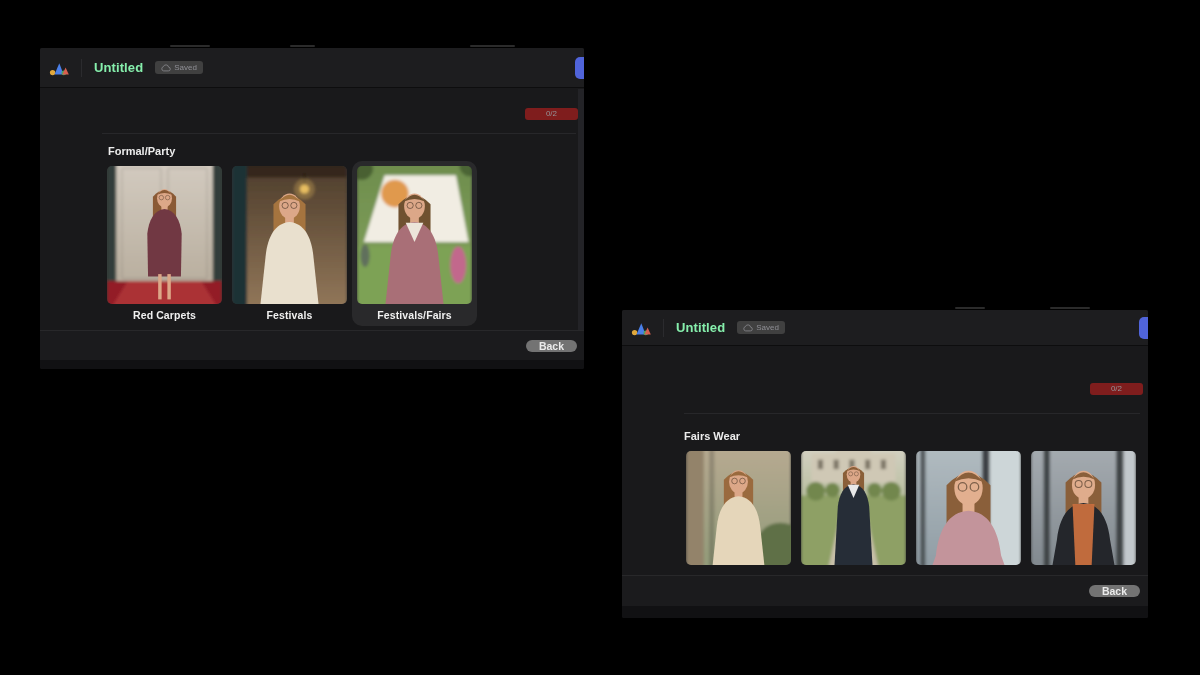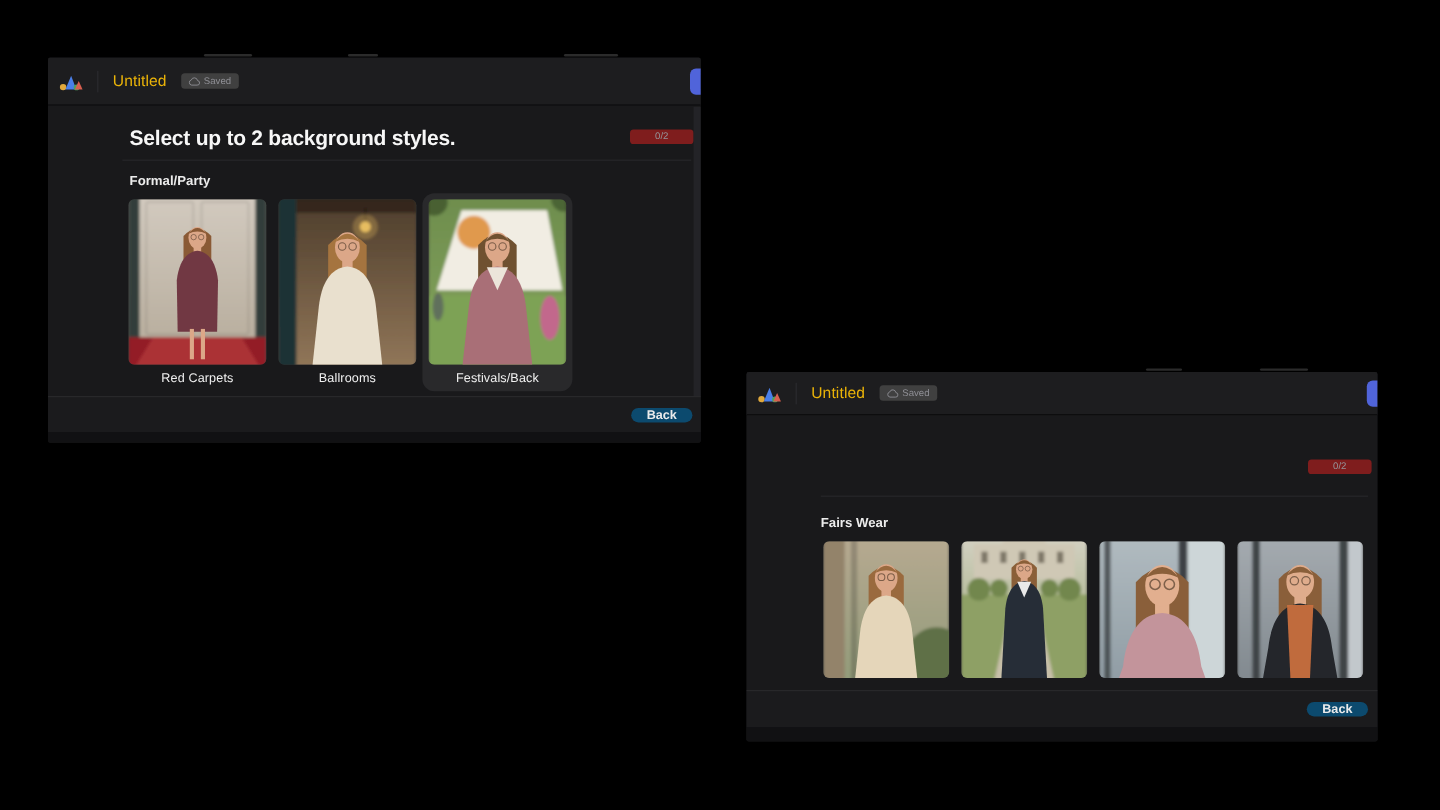--- a/index.html
+++ b/index.html
@@ -11,21 +11,21 @@
 
   .win { position:absolute; background:#19191b; border-radius:2px; overflow:hidden; }
   .win1 { left:40px; top:48px; width:544px; height:321px; }
   .win2 { left:622px; top:310px; width:526px; height:308px; }
 
   .hdr { position:absolute; left:0; top:0; right:0; height:40px; background:#1d1d1f;
     border-bottom:1px solid #0d0d0e; display:flex; align-items:center; padding-left:9px; }
   .win2 .hdr { height:36px; }
   .logo { width:22px; height:18px; display:flex; align-items:center; justify-content:center; }
   .hdr-sep { width:1px; height:18px; background:#2b2b2e; margin:0 12px 0 10px; }
-  .title { font-size:13px; font-weight:400; color:#eab308; letter-spacing:.1px; }
+  .title { font-size:13px; font-weight:700; color:#86efac; letter-spacing:.1px; }
   .saved { margin-left:12px; display:flex; align-items:center; gap:3px; background:#404040;
     border-radius:3px; padding:2px 6px; }
   .saved span { font-size:8px; font-weight:400; color:#8f8f95; }
   .accent-sliver { position:absolute; right:0; top:50%; transform:translateY(-50%);
     width:9px; height:22px; border-radius:5px 0 0 5px; background:#5064da; }
 
   .h1 { position:absolute; font-weight:700; color:#f7f7f7; letter-spacing:-0.2px; }
   .win1 .h1 { left:68px; top:57px; font-size:17.5px; }
   .win2 .h1 { left:62px; top:69px; font-size:17px; }
   .count { position:absolute; font-size:8px; color:#949499; background:#7f1d1d;
@@ -41,31 +41,31 @@
 
   .cards { position:absolute; display:flex; }
   .win1 .cards { left:62px; top:113px; }
   .win2 .cards { left:59px; top:136px; }
   .cardwrap { padding:5px; border-radius:10px; }
   .cardwrap.hl { background:#29292b; }
   .photo { border-radius:5px; overflow:hidden; background:#333; }
   .win1 .photo { width:115px; height:138px; }
   .win2 .photo { width:105px; height:114px; }
   .photo svg { display:block; width:100%; height:100%; }
-  .caption { margin-top:5px; text-align:center; font-size:10.5px; font-weight:400;
+  .caption { margin-top:5px; text-align:center; font-size:10.5px; font-weight:700;
     color:#f0f0f0; letter-spacing:.1px; }
 
   .gutter { position:absolute; right:0; top:41px; bottom:39px; width:6px; background:#232327; }
 
   .footer { position:absolute; left:0; right:0; background:#1b1b1d;
     border-top:1px solid #28282a; display:flex; align-items:center;
     justify-content:flex-end; }
   .win1 .footer { top:282px; height:30px; padding-right:7px; }
   .win2 .footer { top:265px; height:31px; padding-right:8px; }
-  .back-btn { background:#0c4a6e; color:#ebebeb; border:none; border-radius:6px;
+  .back-btn { background:#737373; color:#ebebeb; border:none; border-radius:6px;
     font-family:inherit; font-size:10.5px; font-weight:700; padding:0 13px; cursor:pointer; }
   .bottom-strip { position:absolute; left:0; right:0; bottom:0; background:#111113; }
   .win1 .bottom-strip { height:9px; }
   .win2 .bottom-strip { height:12px; }
 </style>
 </head>
 <body>
 
 <div class="canvas">
 
@@ -89,21 +89,20 @@
       <span class="title">Untitled</span>
       <span class="saved">
         <svg width="10" height="8" viewBox="0 0 12 9">
           <path d="M3.2,8 a2.6,2.6 0 0 1 -0.3,-5.1 a3.2,3.2 0 0 1 6.2,0.6 a2.2,2.2 0 0 1 -0.4,4.5 Z" fill="none" stroke="#8f8f95" stroke-width="0.9"></path>
         </svg>
         <span>Saved</span>
       </span>
       <span class="accent-sliver"></span>
     </header>
 
-    <h1 class="h1">Select up to 2 background styles.</h1>
     <span class="count">0/2</span>
     <div class="rule"></div>
     <div class="section">Formal/Party</div>
 
     <div class="cards">
       <figure class="cardwrap">
         <div class="photo">
             <svg viewBox="0 0 100 132" preserveAspectRatio="xMidYMid slice">
        <defs>
          <linearGradient id="g0_0" x1="0" y1="0" x2="0" y2="1">
@@ -172,21 +171,21 @@
                 <path d="M41,36.95 Q50,25.25 59,36.95
         Q50,32.45 41,36.95 Z" fill="#a5743f"></path>
                 <circle cx="46.22" cy="40.28" r="2.6999999999999997" fill="none" stroke="rgba(45,32,20,0.55)" stroke-width="0.8099999999999999"></circle>
         <circle cx="53.78" cy="40.28" r="2.6999999999999997" fill="none" stroke="rgba(45,32,20,0.55)" stroke-width="0.8099999999999999"></circle>
                 <path d="M50,54.75 C37.4,55.75 31.099999999999998,67.55 29.3,83.75
         L23.900000000000002,134 L76.1,134 L70.7,83.75
         C68.9,67.55 62.6,55.75 50,54.75 Z" fill="#e9e0ce"></path>
               </g>
      </svg>
           </div>
-        <figcaption class="caption">Ballrooms</figcaption>
+        <figcaption class="caption">Festivals</figcaption>
       </figure>
       <figure class="cardwrap hl">
         <div class="photo">
             <svg viewBox="0 0 100 132" preserveAspectRatio="xMidYMid slice">
        <defs>
          <linearGradient id="g0_2" x1="0" y1="0" x2="0" y2="1">
            <stop offset="0" stop-color="#6d8c4d"></stop>
                   <stop offset="1" stop-color="#85a55c"></stop>
          </linearGradient>
          <filter id="f0_2" x="-10%" y="-10%" width="120%" height="120%">
@@ -213,21 +212,21 @@
         Q50,32.45 41,36.95 Z" fill="#6f5130"></path>
                 <circle cx="46.22" cy="40.28" r="2.6999999999999997" fill="none" stroke="rgba(45,32,20,0.55)" stroke-width="0.8099999999999999"></circle>
         <circle cx="53.78" cy="40.28" r="2.6999999999999997" fill="none" stroke="rgba(45,32,20,0.55)" stroke-width="0.8099999999999999"></circle>
                 <path d="M50,54.75 C37.4,55.75 31.099999999999998,67.55 29.3,83.75
         L23.900000000000002,134 L76.1,134 L70.7,83.75
         C68.9,67.55 62.6,55.75 50,54.75 Z" fill="#a96f77"></path>
                 <path d="M42.35,55.25 L57.65,55.25 L50,72.05 Z" fill="#ece5da"></path>
               </g>
      </svg>
           </div>
-        <figcaption class="caption">Festivals/Back</figcaption>
+        <figcaption class="caption">Festivals/Fairs</figcaption>
       </figure>
     </div>
 
     <div class="gutter"></div>
 
     <footer class="footer">
       <button class="back-btn">Back</button>
     </footer>
     <div class="bottom-strip"></div>
   </section>

